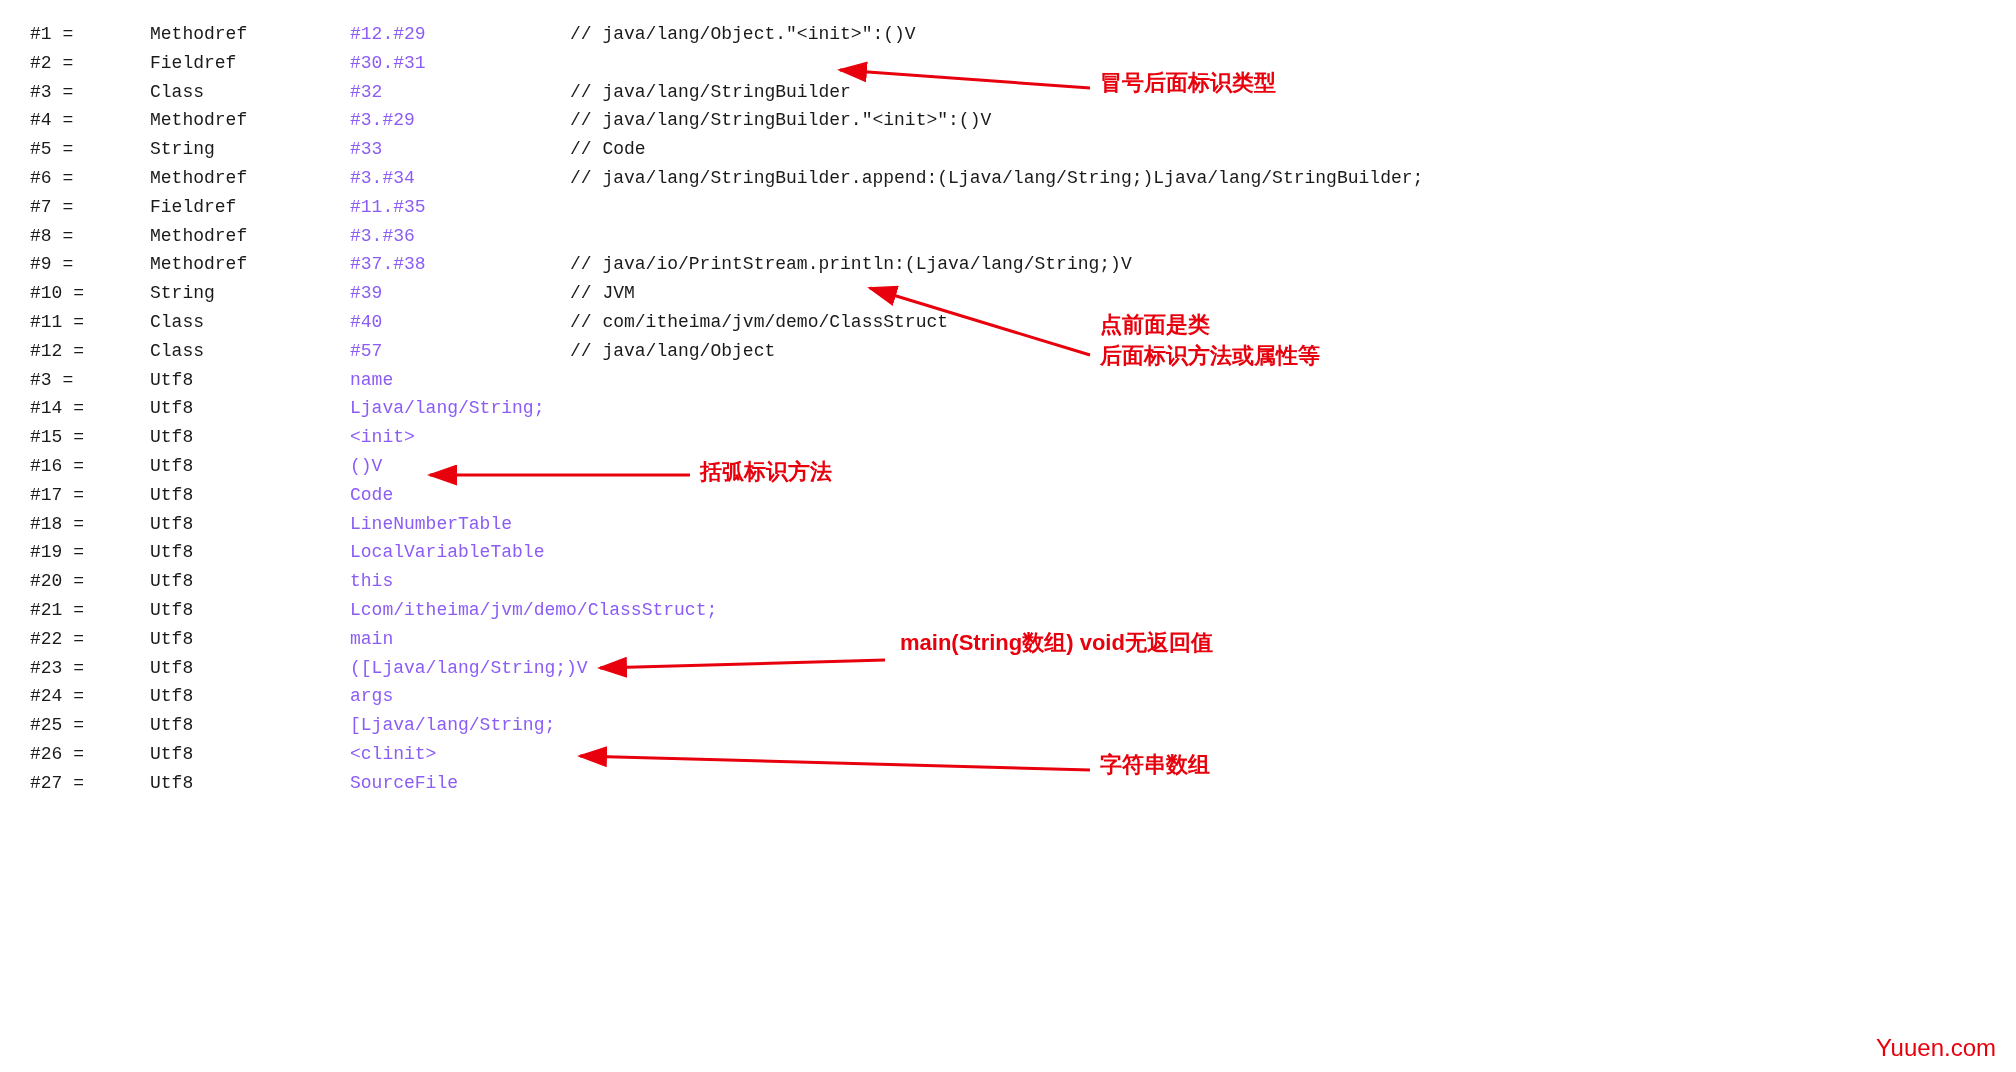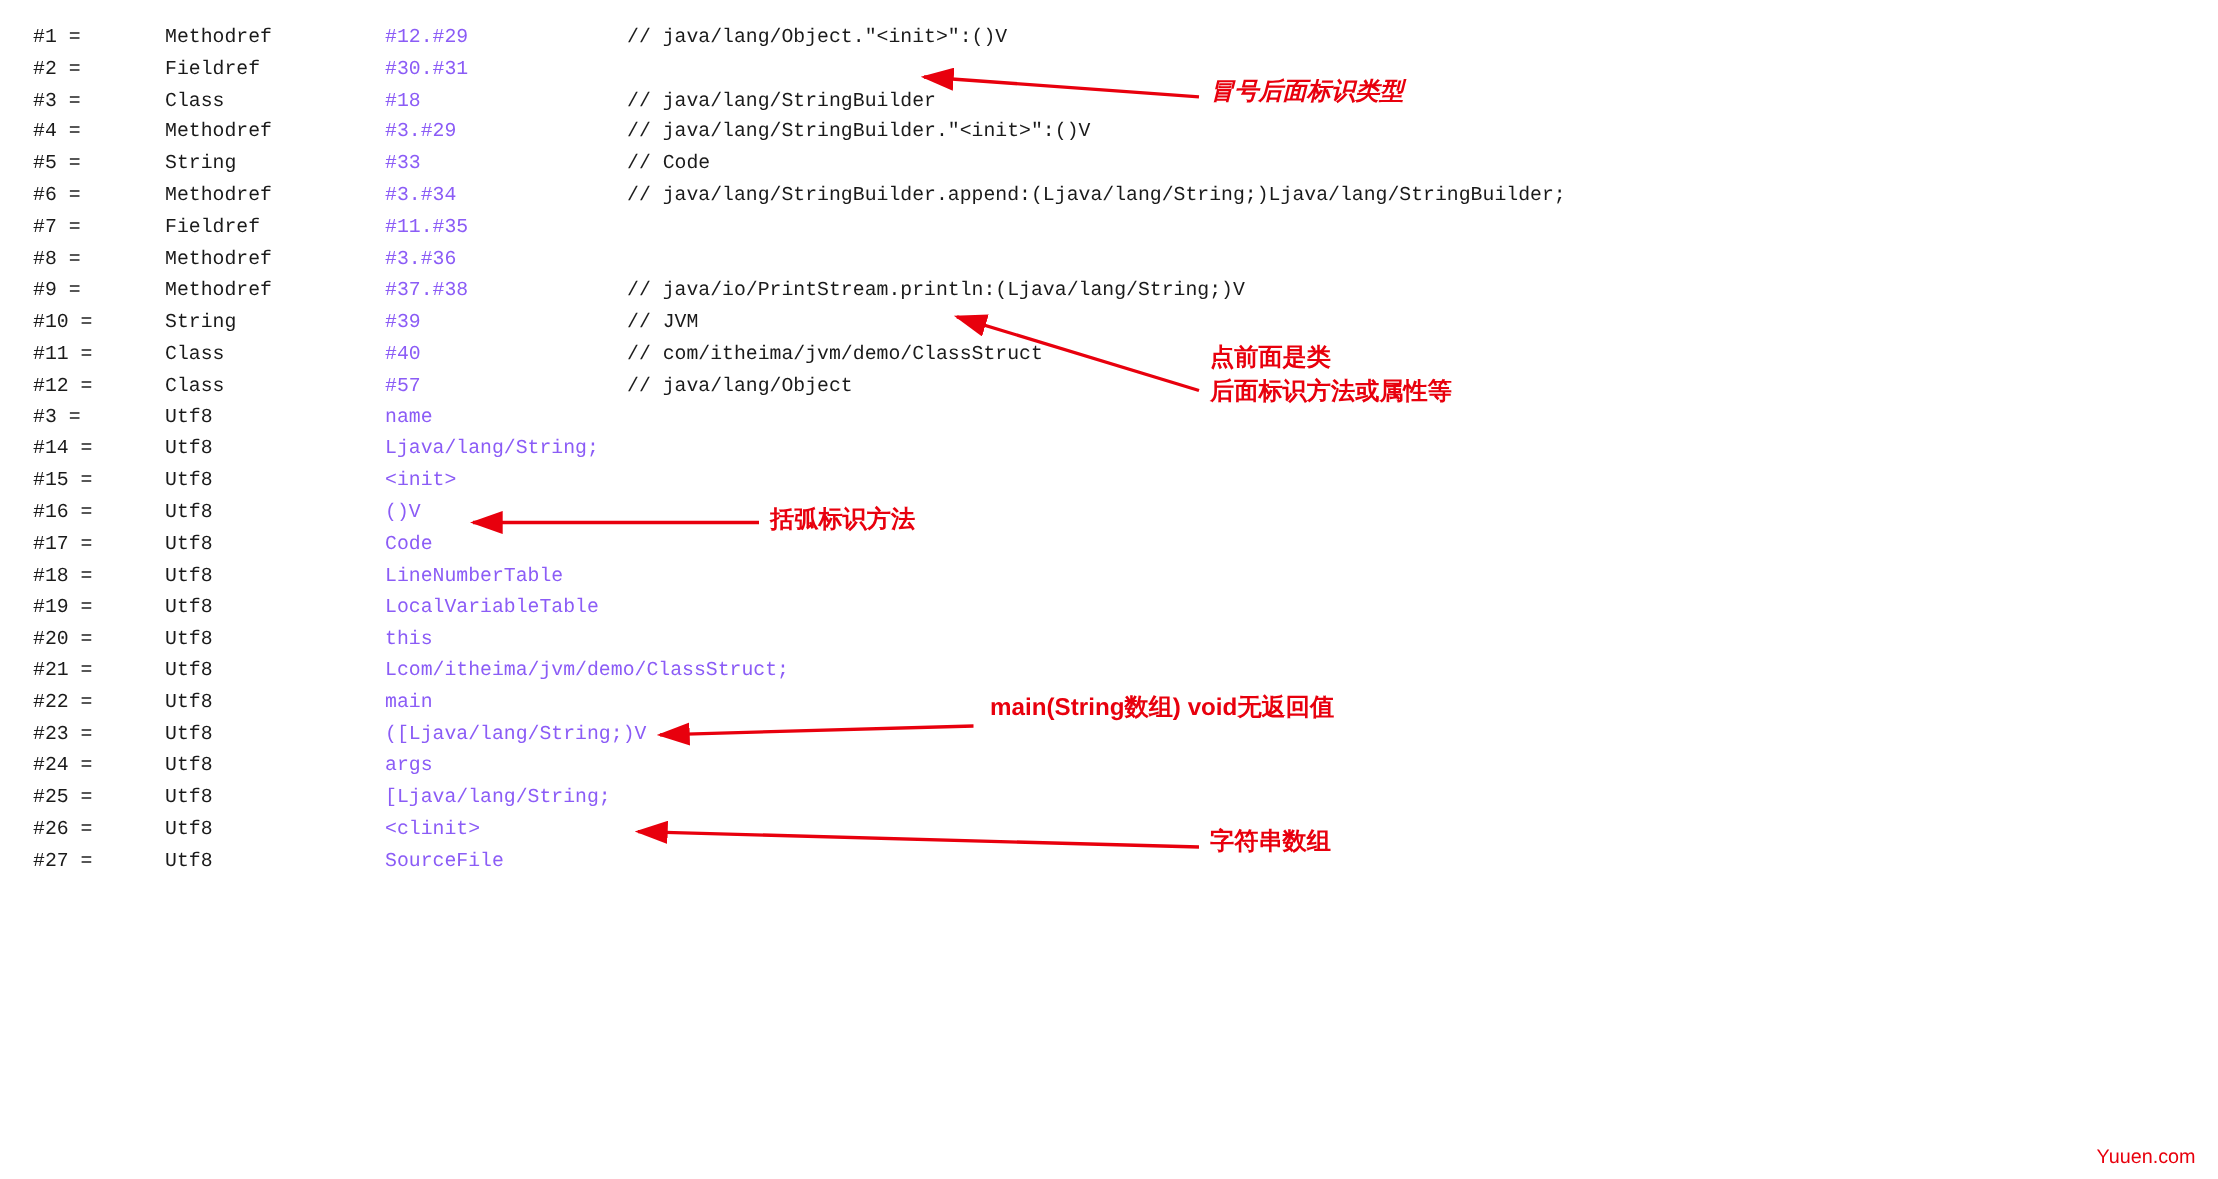--- a/index.html
+++ b/index.html
@@ -58,31 +58,31 @@
       width: 2016px;
       height: 1072px;
       pointer-events: none;
     }
     .watermark {
       position: absolute;
       bottom: 10px;
       right: 20px;
       color: #e8000d;
       font-family: Arial, sans-serif;
-      font-size: 18px;
+      font-size: 24px;
     }
   </style>
 </head>
 <body>
 
 <div class="content-area">
   <div id="code-block">
       <div class="code-line"><span class="col-index">#1 = </span><span class="col-type">Methodref</span><span class="col-ref">#12.#29</span><span class="col-comment">// java/lang/Object."&lt;init&gt;":()V</span></div>
       <div class="code-line"><span class="col-index">#2 = </span><span class="col-type">Fieldref</span><span class="col-ref">#30.#31</span></div>
-      <div class="code-line"><span class="col-index">#3 = </span><span class="col-type">Class</span><span class="col-ref">#18</span><span class="col-comment">// java/lang/StringBuilder</span></div>
+      <div class="code-line"><span class="col-index">#3 = </span><span class="col-type">Class</span><span class="col-ref">#32</span><span class="col-comment">// java/lang/StringBuilder</span></div>
       <div class="code-line"><span class="col-index">#4 = </span><span class="col-type">Methodref</span><span class="col-ref">#3.#29</span><span class="col-comment">// java/lang/StringBuilder."&lt;init&gt;":()V</span></div>
       <div class="code-line"><span class="col-index">#5 = </span><span class="col-type">String</span><span class="col-ref">#33</span><span class="col-comment">// Code</span></div>
       <div class="code-line"><span class="col-index">#6 = </span><span class="col-type">Methodref</span><span class="col-ref">#3.#34</span><span class="col-comment">// java/lang/StringBuilder.append:(Ljava/lang/String;)Ljava/lang/StringBuilder;</span></div>
       <div class="code-line"><span class="col-index">#7 = </span><span class="col-type">Fieldref</span><span class="col-ref">#11.#35</span></div>
       <div class="code-line"><span class="col-index">#8 = </span><span class="col-type">Methodref</span><span class="col-ref">#3.#36</span></div>
       <div class="code-line"><span class="col-index">#9 = </span><span class="col-type">Methodref</span><span class="col-ref">#37.#38</span><span class="col-comment">// java/io/PrintStream.println:(Ljava/lang/String;)V</span></div>
       <div class="code-line"><span class="col-index">#10 = </span><span class="col-type">String</span><span class="col-ref">#39</span><span class="col-comment">// JVM</span></div>
       <div class="code-line"><span class="col-index">#11 = </span><span class="col-type">Class</span><span class="col-ref">#40</span><span class="col-comment">// com/itheima/jvm/demo/ClassStruct</span></div>
       <div class="code-line"><span class="col-index">#12 = </span><span class="col-type">Class</span><span class="col-ref">#57</span><span class="col-comment">// java/lang/Object</span></div>
       <div class="code-line"><span class="col-index">#3 = </span><span class="col-type">Utf8</span><span class="col-ref">name</span></div>
@@ -96,21 +96,21 @@
       <div class="code-line"><span class="col-index">#21 = </span><span class="col-type">Utf8</span><span class="col-ref">Lcom/itheima/jvm/demo/ClassStruct;</span></div>
       <div class="code-line"><span class="col-index">#22 = </span><span class="col-type">Utf8</span><span class="col-ref">main</span></div>
       <div class="code-line"><span class="col-index">#23 = </span><span class="col-type">Utf8</span><span class="col-ref">([Ljava/lang/String;)V</span></div>
       <div class="code-line"><span class="col-index">#24 = </span><span class="col-type">Utf8</span><span class="col-ref">args</span></div>
       <div class="code-line"><span class="col-index">#25 = </span><span class="col-type">Utf8</span><span class="col-ref">[Ljava/lang/String;</span></div>
       <div class="code-line"><span class="col-index">#26 = </span><span class="col-type">Utf8</span><span class="col-ref">&lt;clinit&gt;</span></div>
       <div class="code-line"><span class="col-index">#27 = </span><span class="col-type">Utf8</span><span class="col-ref">SourceFile</span></div>
     </div>
 </div>
 
-<div class="annotation" style="top: 68px; left: 1100px; font-style: italic;">冒号后面标识类型</div>
+<div class="annotation" style="top: 68px; left: 1100px;">冒号后面标识类型</div>
 <div class="annotation" style="top: 310px; left: 1100px; line-height: 1.4;">
   <span style="white-space: pre-line;">点前面是类
 后面标识方法或属性等</span>
 </div>
 <div class="annotation" style="top: 457px; left: 700px;">括弧标识方法</div>
 <div class="annotation" style="top: 628px; left: 900px;">main(String数组) void无返回值</div>
 <div class="annotation" style="top: 750px; left: 1100px;">字符串数组</div>
 
 <div class="watermark">Yuuen.com</div>
 

